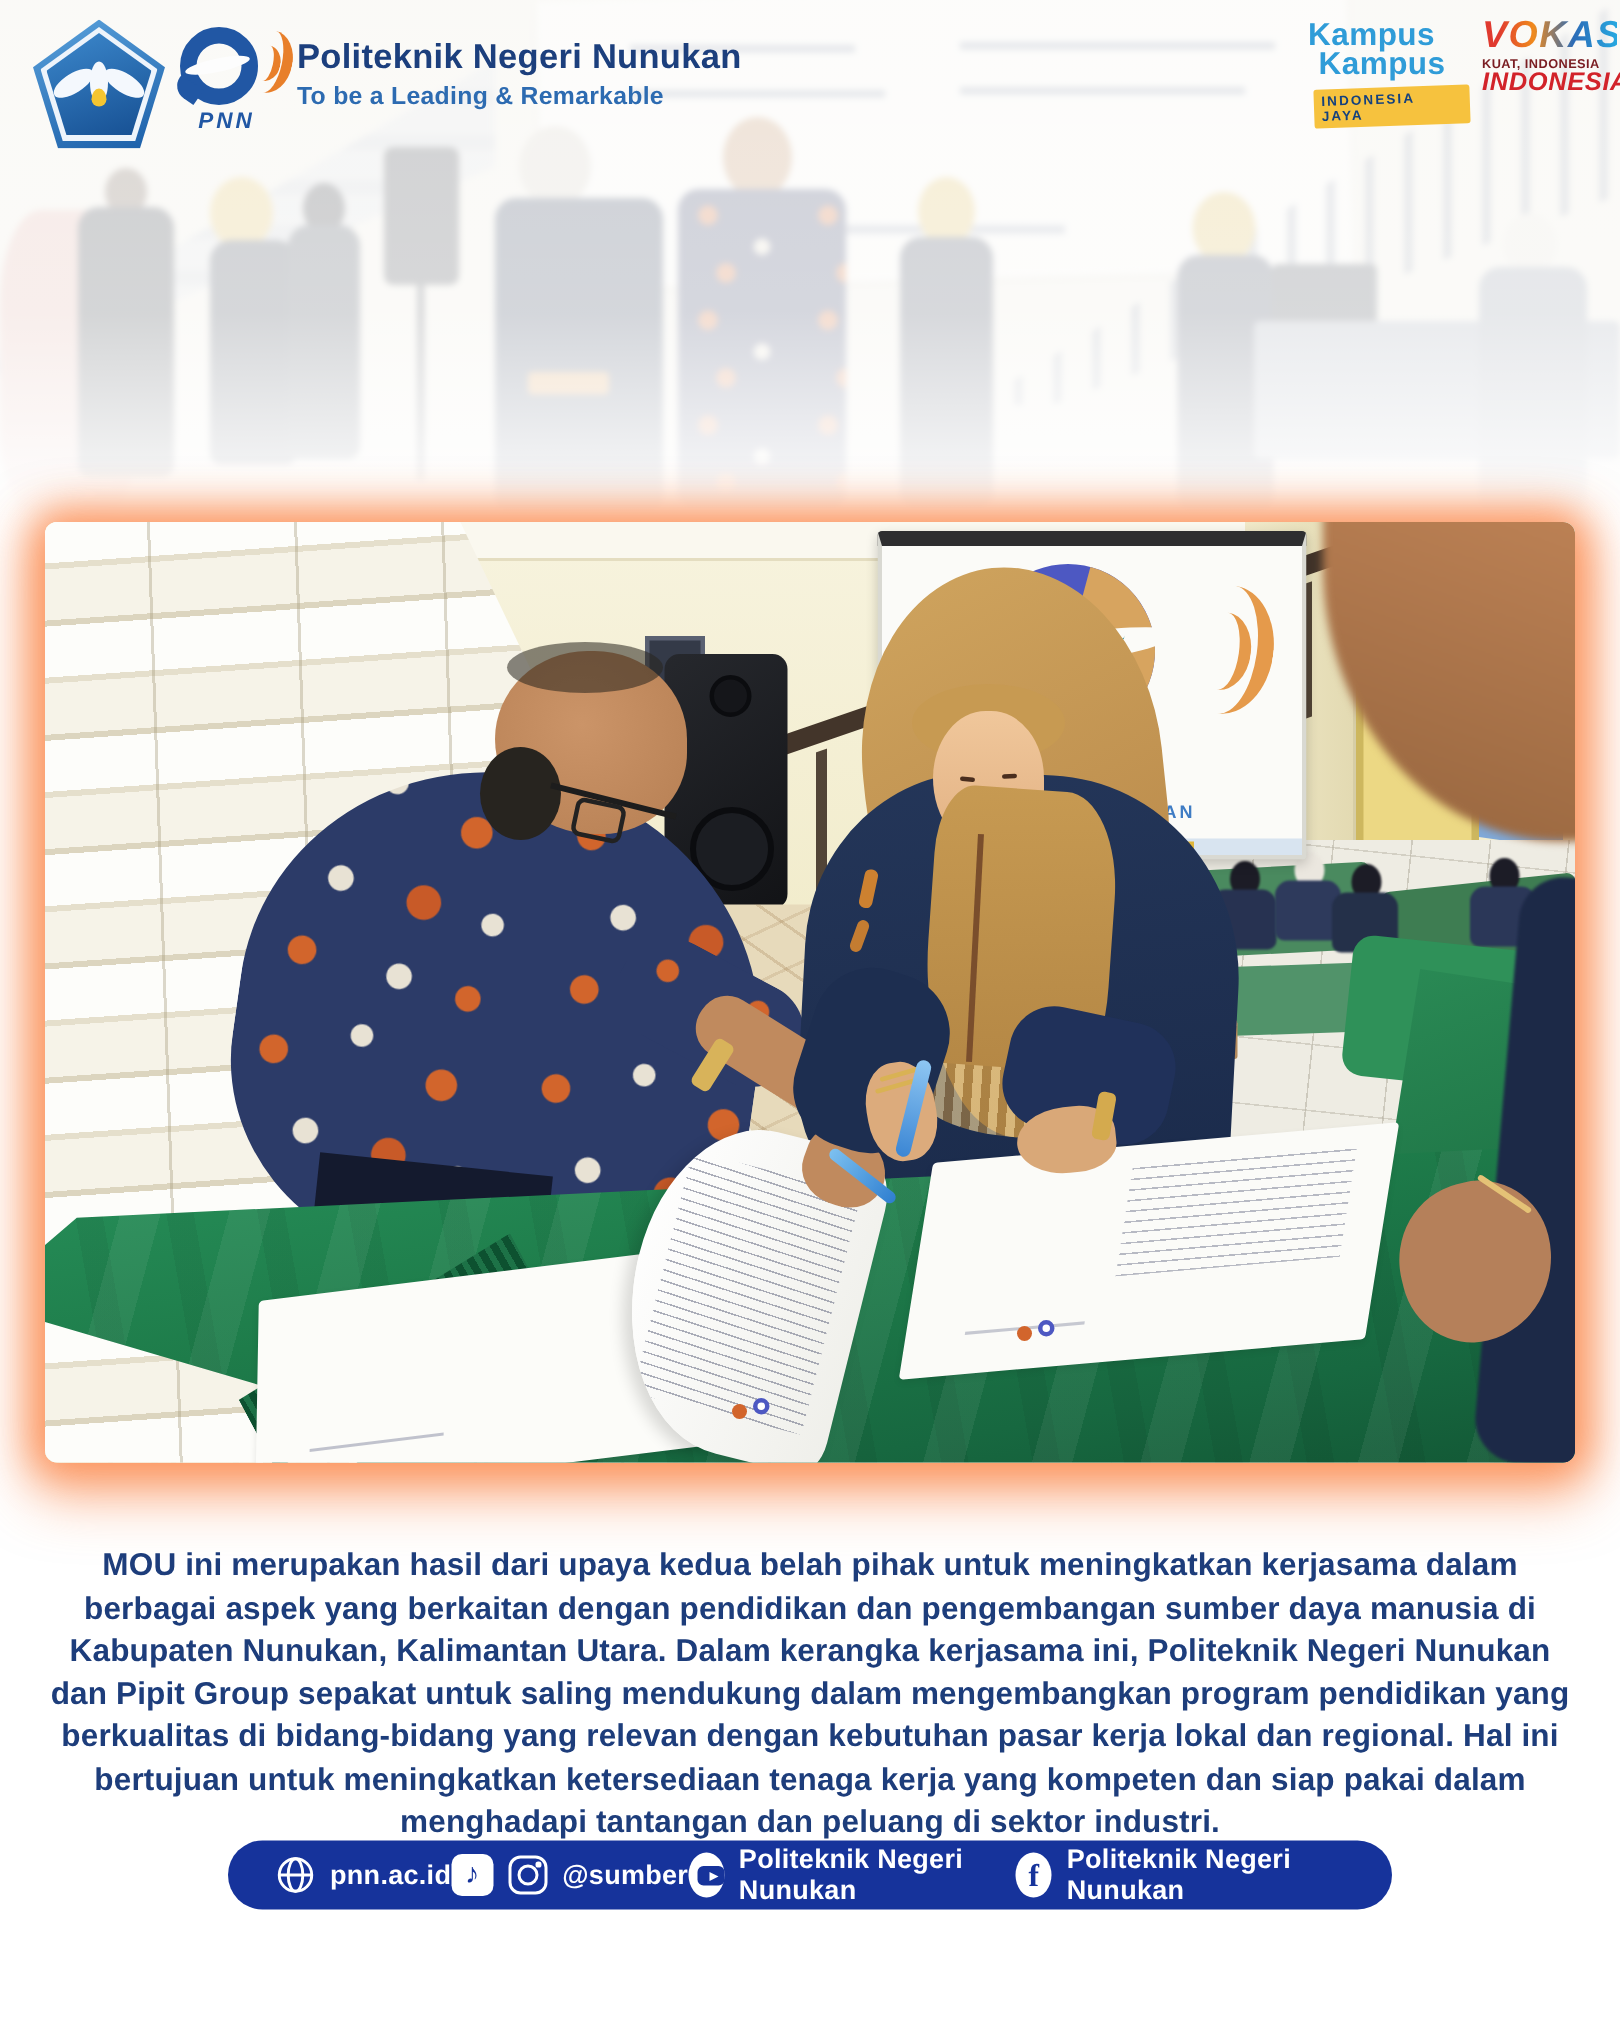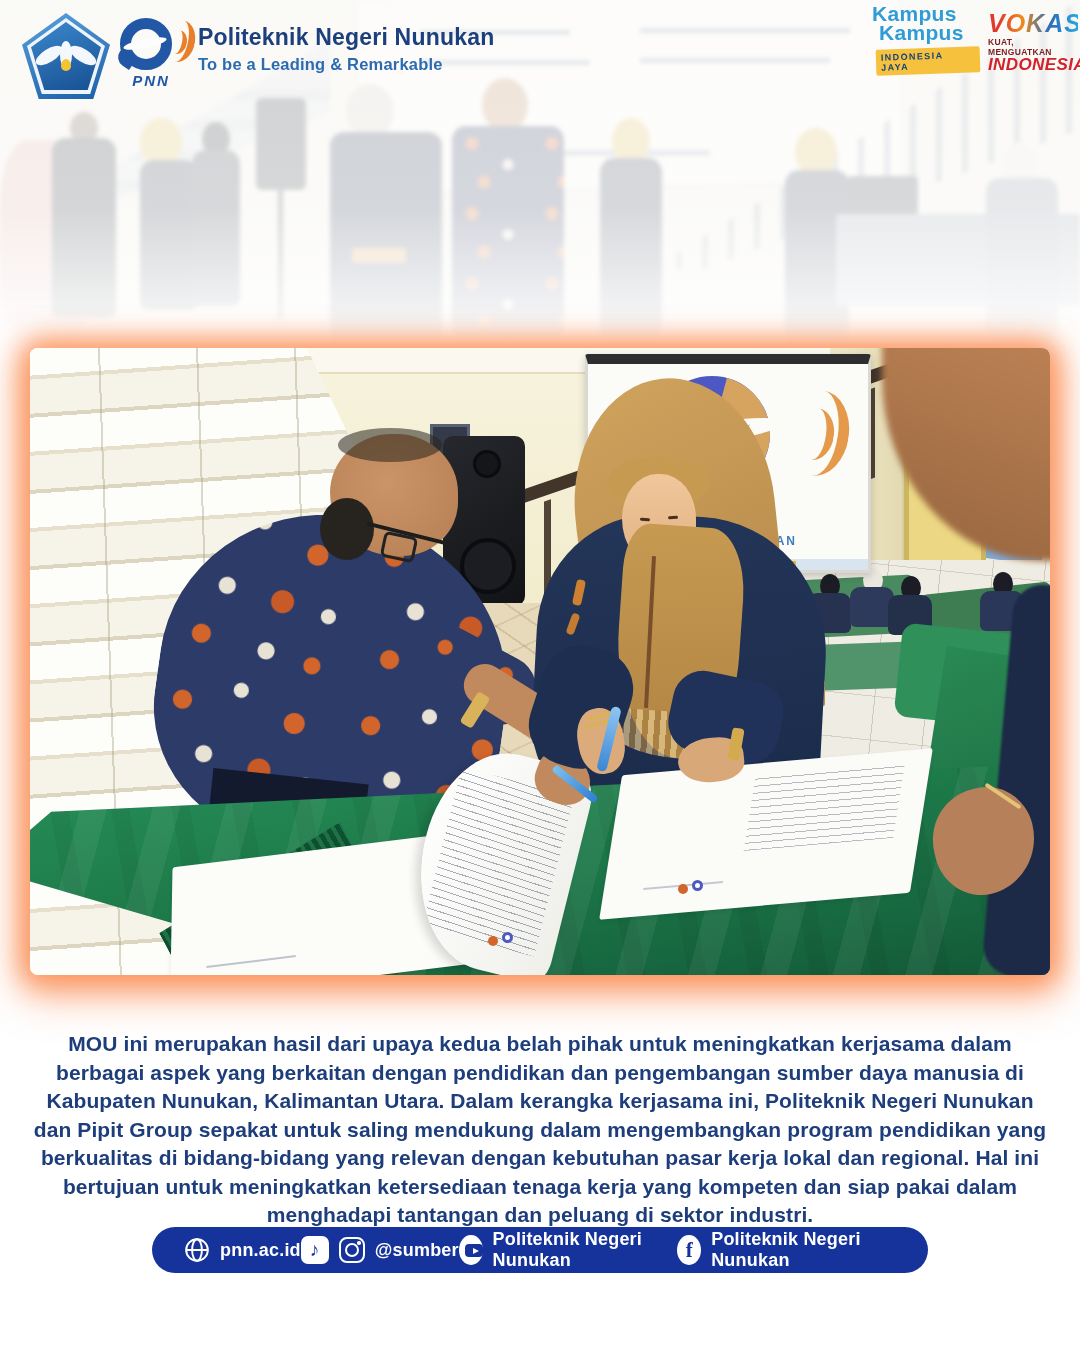--- a/index.html
+++ b/index.html
@@ -28,21 +28,21 @@
   .pnnlogo .donut{position:absolute;left:2px;top:2px;width:30px;height:30px;border:11px solid #2157a4;border-radius:50%;}
   .pnnlogo .tail{position:absolute;left:-2px;top:38px;width:18px;height:12px;background:#2157a4;transform:rotate(35deg);border-radius:0 0 0 10px;}
   .pnnlogo .sw{position:absolute;left:5px;top:23px;width:44px;height:9px;background:#fdfdfd;border-radius:50%;transform:rotate(-12deg);}
   .pnnlogo .arc1{position:absolute;left:46px;top:4px;width:24px;height:42px;border:0;border-right:7px solid #e87f2a;border-radius:50%;transform:rotate(12deg);}
   .pnnlogo .arc2{position:absolute;left:50px;top:14px;width:14px;height:24px;border:0;border-right:5px solid #e87f2a;border-radius:50%;transform:rotate(12deg);}
   .pnntxt{position:absolute;left:-2px;top:56px;width:70px;text-align:center;font-style:italic;font-weight:700;font-size:15px;color:#2157a4;letter-spacing:2px;}
   .brand{position:absolute;left:198px;top:24px;}
   .brand .t1{font-size:23px;font-weight:700;color:#1c3f7d;letter-spacing:.2px;}
   .brand .t2{font-size:16.5px;font-weight:700;color:#2d6bb1;margin-top:4px;letter-spacing:.2px;}
 
-  .km{position:absolute;left:872px;top:4px;width:108px;}
+  .km{position:absolute;left:872px;top:14px;width:108px;}
   .km .l{font-size:21px;font-weight:800;color:#2f9cd8;line-height:.92;letter-spacing:.3px;}
   .km .l2{margin-left:7px;}
   .km .badge{display:inline-block;margin-top:5px;margin-left:4px;background:#f6c23e;color:#14417e;font-size:9px;font-weight:800;
              padding:3px 5px;letter-spacing:1.4px;border-radius:2px;transform:rotate(-2deg);}
   .vok{position:absolute;left:988px;top:11px;width:90px;}
   .vok .v1{font-size:25px;font-weight:800;font-style:italic;letter-spacing:1px;line-height:1;
            background:linear-gradient(90deg,#e03a2f 12%,#f08a1d 38%,#2b6cb8 68%,#27a8e0 100%);
            -webkit-background-clip:text;background-clip:text;color:transparent;}
   .vok .v2{font-size:8.5px;font-weight:800;color:#7a1d22;letter-spacing:.3px;margin-top:1px;}
   .vok .v3{font-size:17px;font-weight:800;font-style:italic;color:#d2232a;line-height:.95;letter-spacing:.4px;}
@@ -283,21 +283,21 @@
     <div class="t2">To be a Leading &amp; Remarkable</div>
   </div>
 
   <div class="km">
     <div class="l">Kampus</div>
     <div class="l l2">Kampus</div>
     <div class="badge">INDONESIA JAYA</div>
   </div>
   <div class="vok">
     <div class="v1">VOKASI</div>
-    <div class="v2">KUAT, MENGUATKAN</div>
+    <div class="v2">KUAT, INDONESIA</div>
     <div class="v3">INDONESIA</div>
   </div>
 
   <div class="photo-glow"></div>
   <div class="photo">
     <div class="wall"></div>
     <div class="beam"></div>
     <div class="pillar"></div>
     <div class="railing"></div>
     <div class="handrail"></div>

